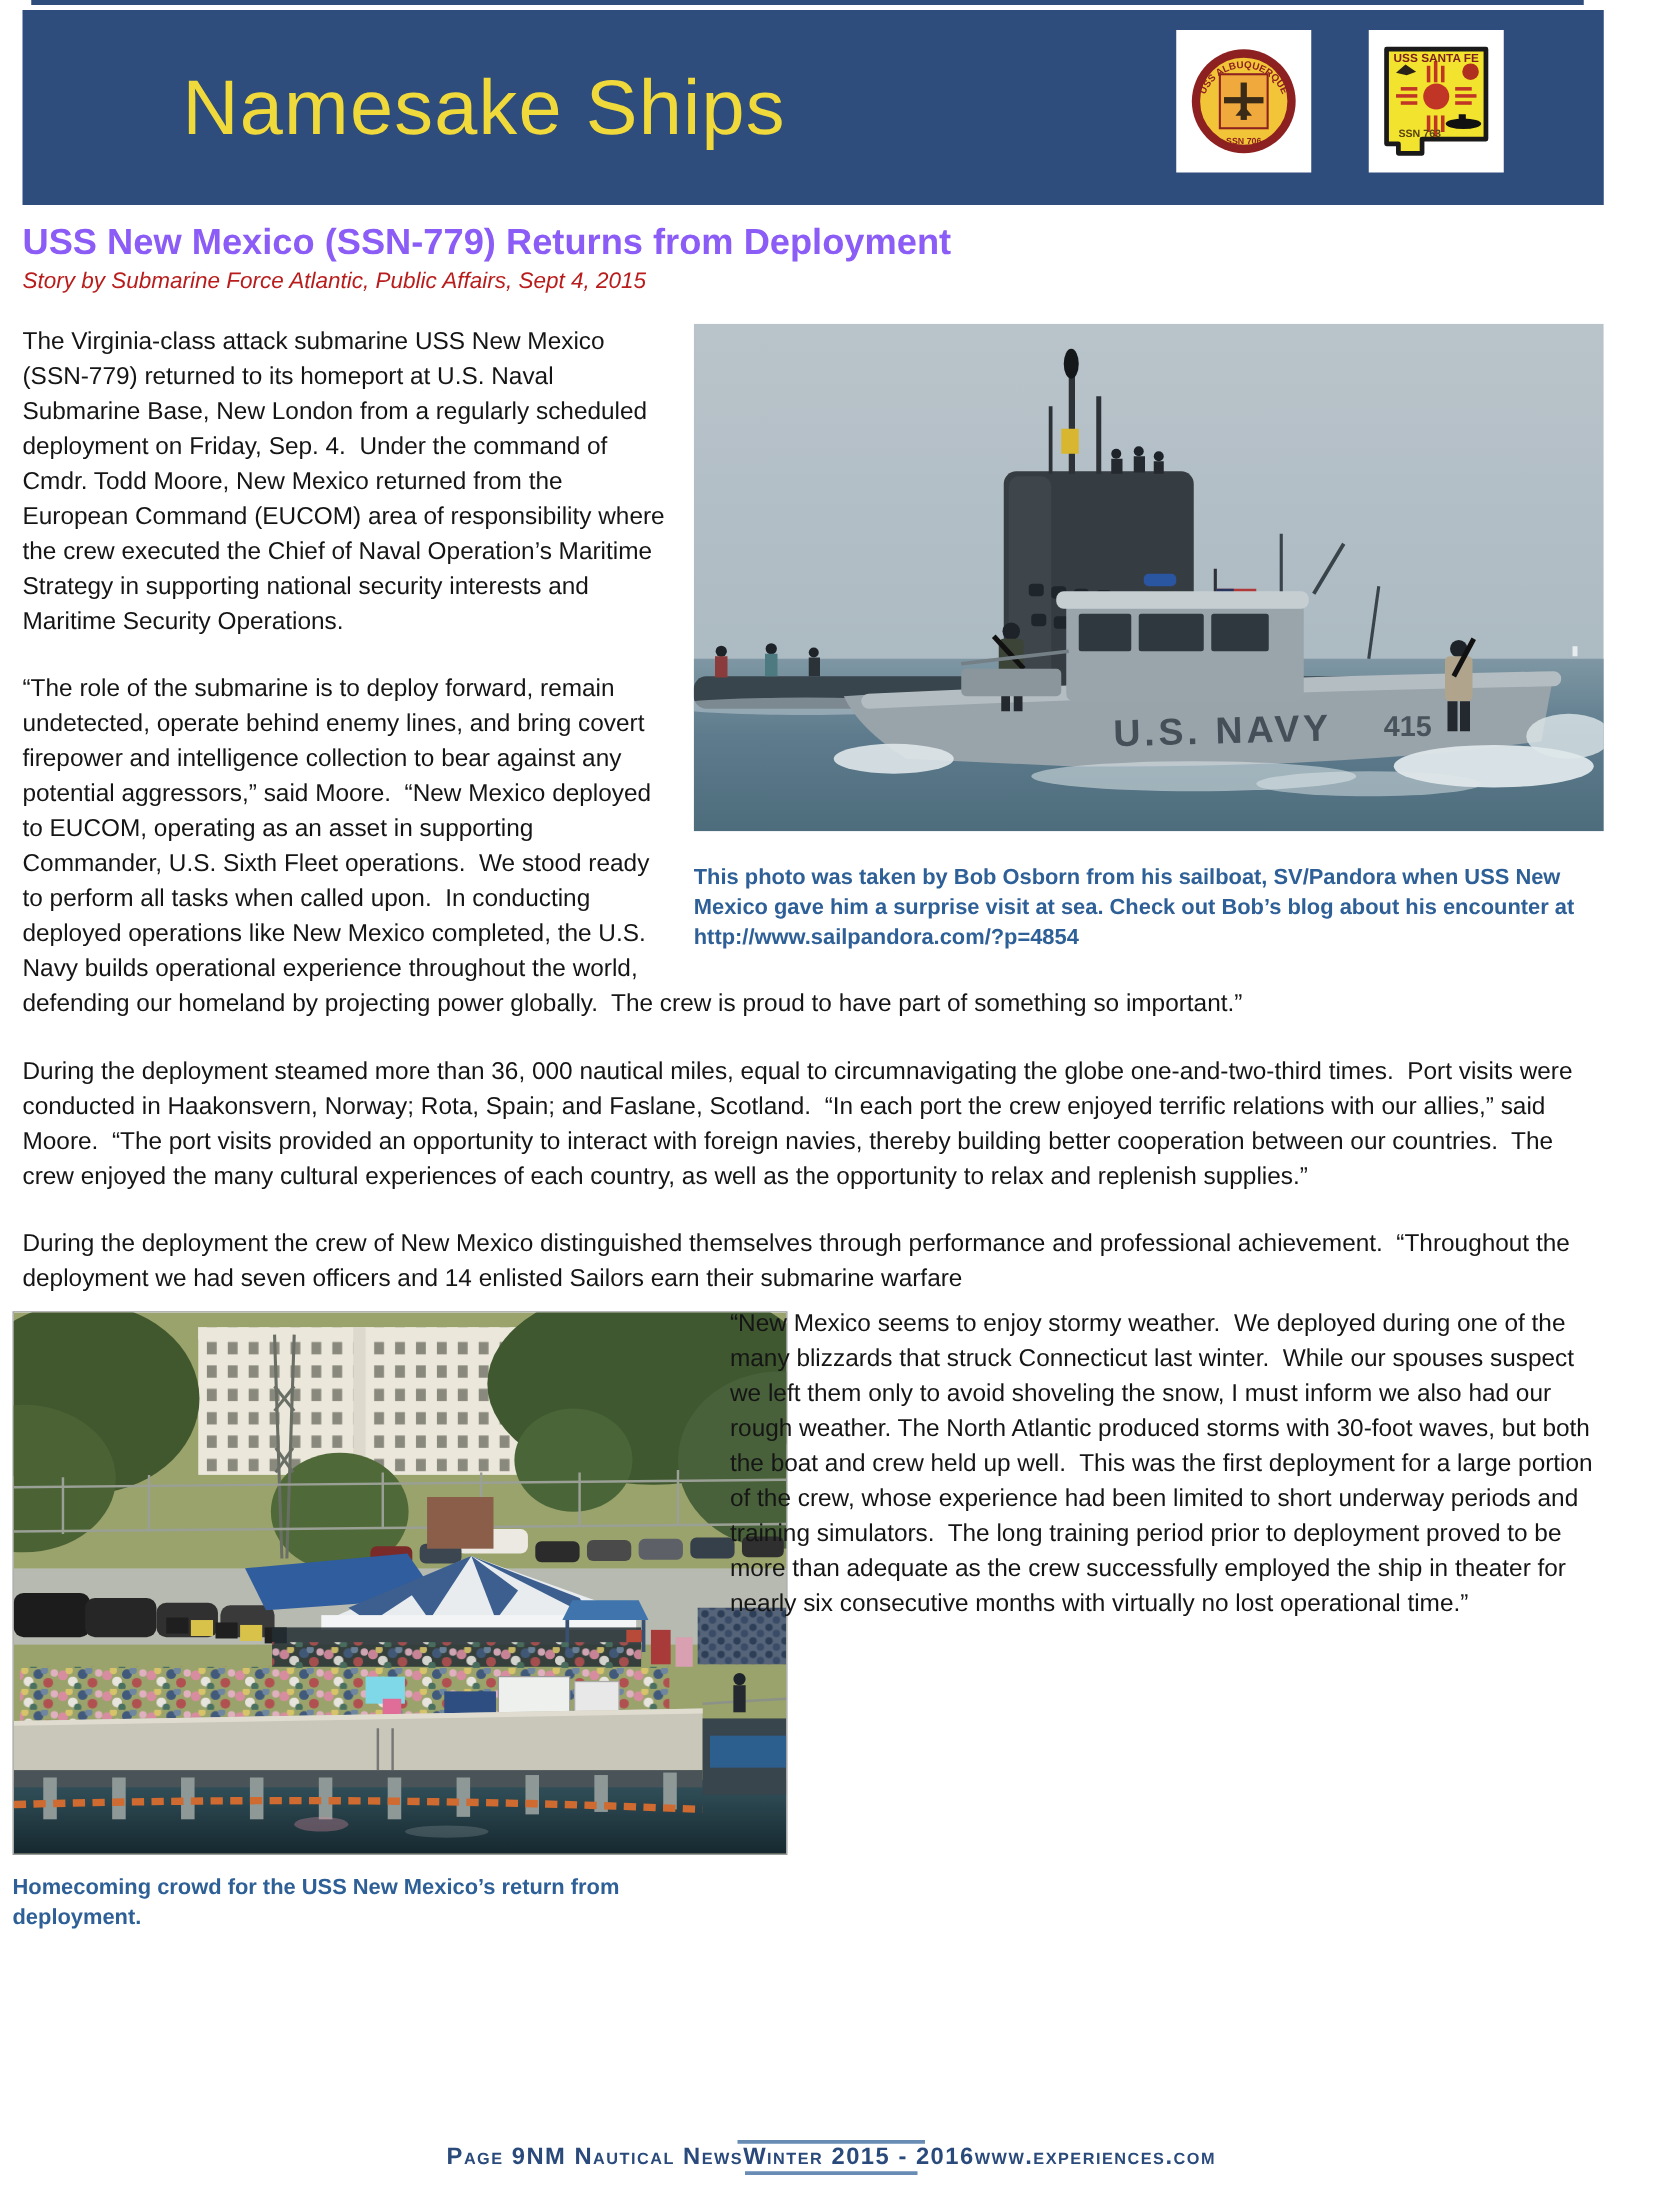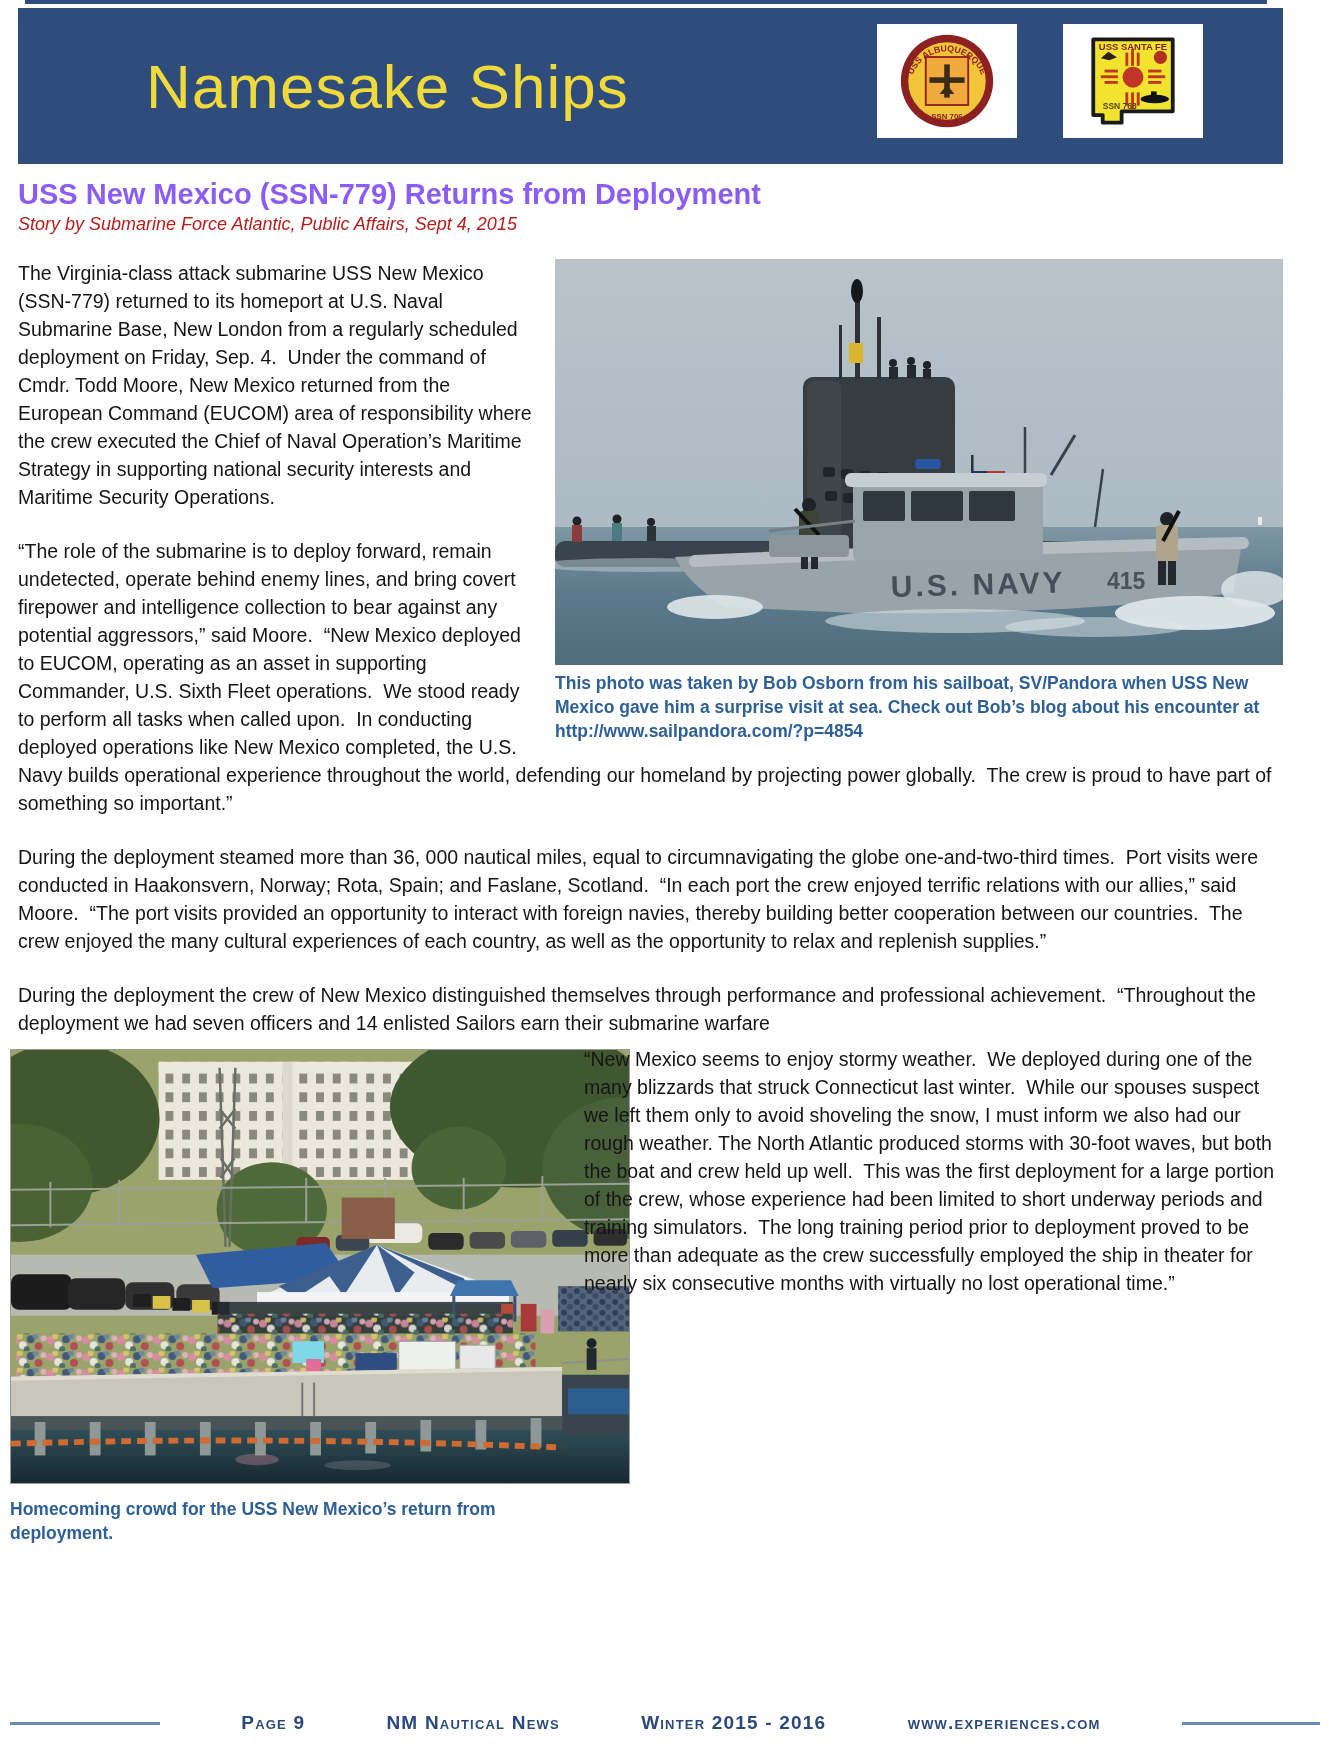--- a/index.html
+++ b/index.html
@@ -10,40 +10,40 @@
   .top-rule { position:absolute; top:0; left:25px; width:1242px; height:4px; background:#2e4c7c; }
   .banner {
     position:relative; margin:8px 46px 0 18px; height:156px; background:#2e4c7c;
     display:flex; align-items:center;
   }
   .banner-title {
     margin-left:128px; font-family:Liberation Sans, sans-serif;
     font-size:62px; color:#f0d93a; letter-spacing:1px;
   }
   .crest-row { position:absolute; right:80px; top:16px; display:flex; gap:46px; }
-  .crest-box { width:140px; height:114px; background:#fff; display:flex; align-items:center; justify-content:center; }
+  .crest-box { width:108px; height:114px; background:#fff; display:flex; align-items:center; justify-content:center; }
   .content { margin:0 46px 0 18px; }
   .headline { font-size:29px; font-weight:bold; margin:14px 0 0 0; color:#8b5cf6; }
   .byline { font-size:18px; font-style:italic; margin:3px 0 24px 0; color:#b91c1c; }
   .body-text { }
   .body-text p { font-size:19.5px; line-height:28px; margin:0 0 26px 0; white-space:pre-wrap; }
   .fig-sub { float:right; width:728px; margin:0 0 8px 20px; }
   .fig-sub svg { display:block; }
   .fig-home { float:left; width:548px; margin:4px 26px 0 -8px; }
   .fig-home svg { display:block; border:1px solid #9a9a9a; }
   .photo-cap {
-    font-weight:bold; color:#2e6097; font-size:17.5px; line-height:24px; margin-top:6px;
+    font-weight:bold; color:#2e6097; font-size:17.5px; line-height:24px; margin-top:24px;
   }
   .fig-home .photo-cap { margin-top:13px; }
   .clear { clear:both; }
   .footer {
     position:absolute; left:10px; right:9px; top:1712px;
     display:flex; align-items:center;
     color:#2a4a7c; font-weight:bold; font-variant:small-caps;
-    letter-spacing:1.2px; font-size:19px;
+    letter-spacing:1.2px; font-size:19px;flex-direction:column;
   }
   .frule { height:3px; background:#688cb4; }
   .frule-left { width:150px; }
   .frule-right { width:138px; }
   .fitems { flex:1; display:flex; justify-content:space-evenly; align-items:baseline; }
 </style>
 </head>
 <body>
 
 <div class="page">

